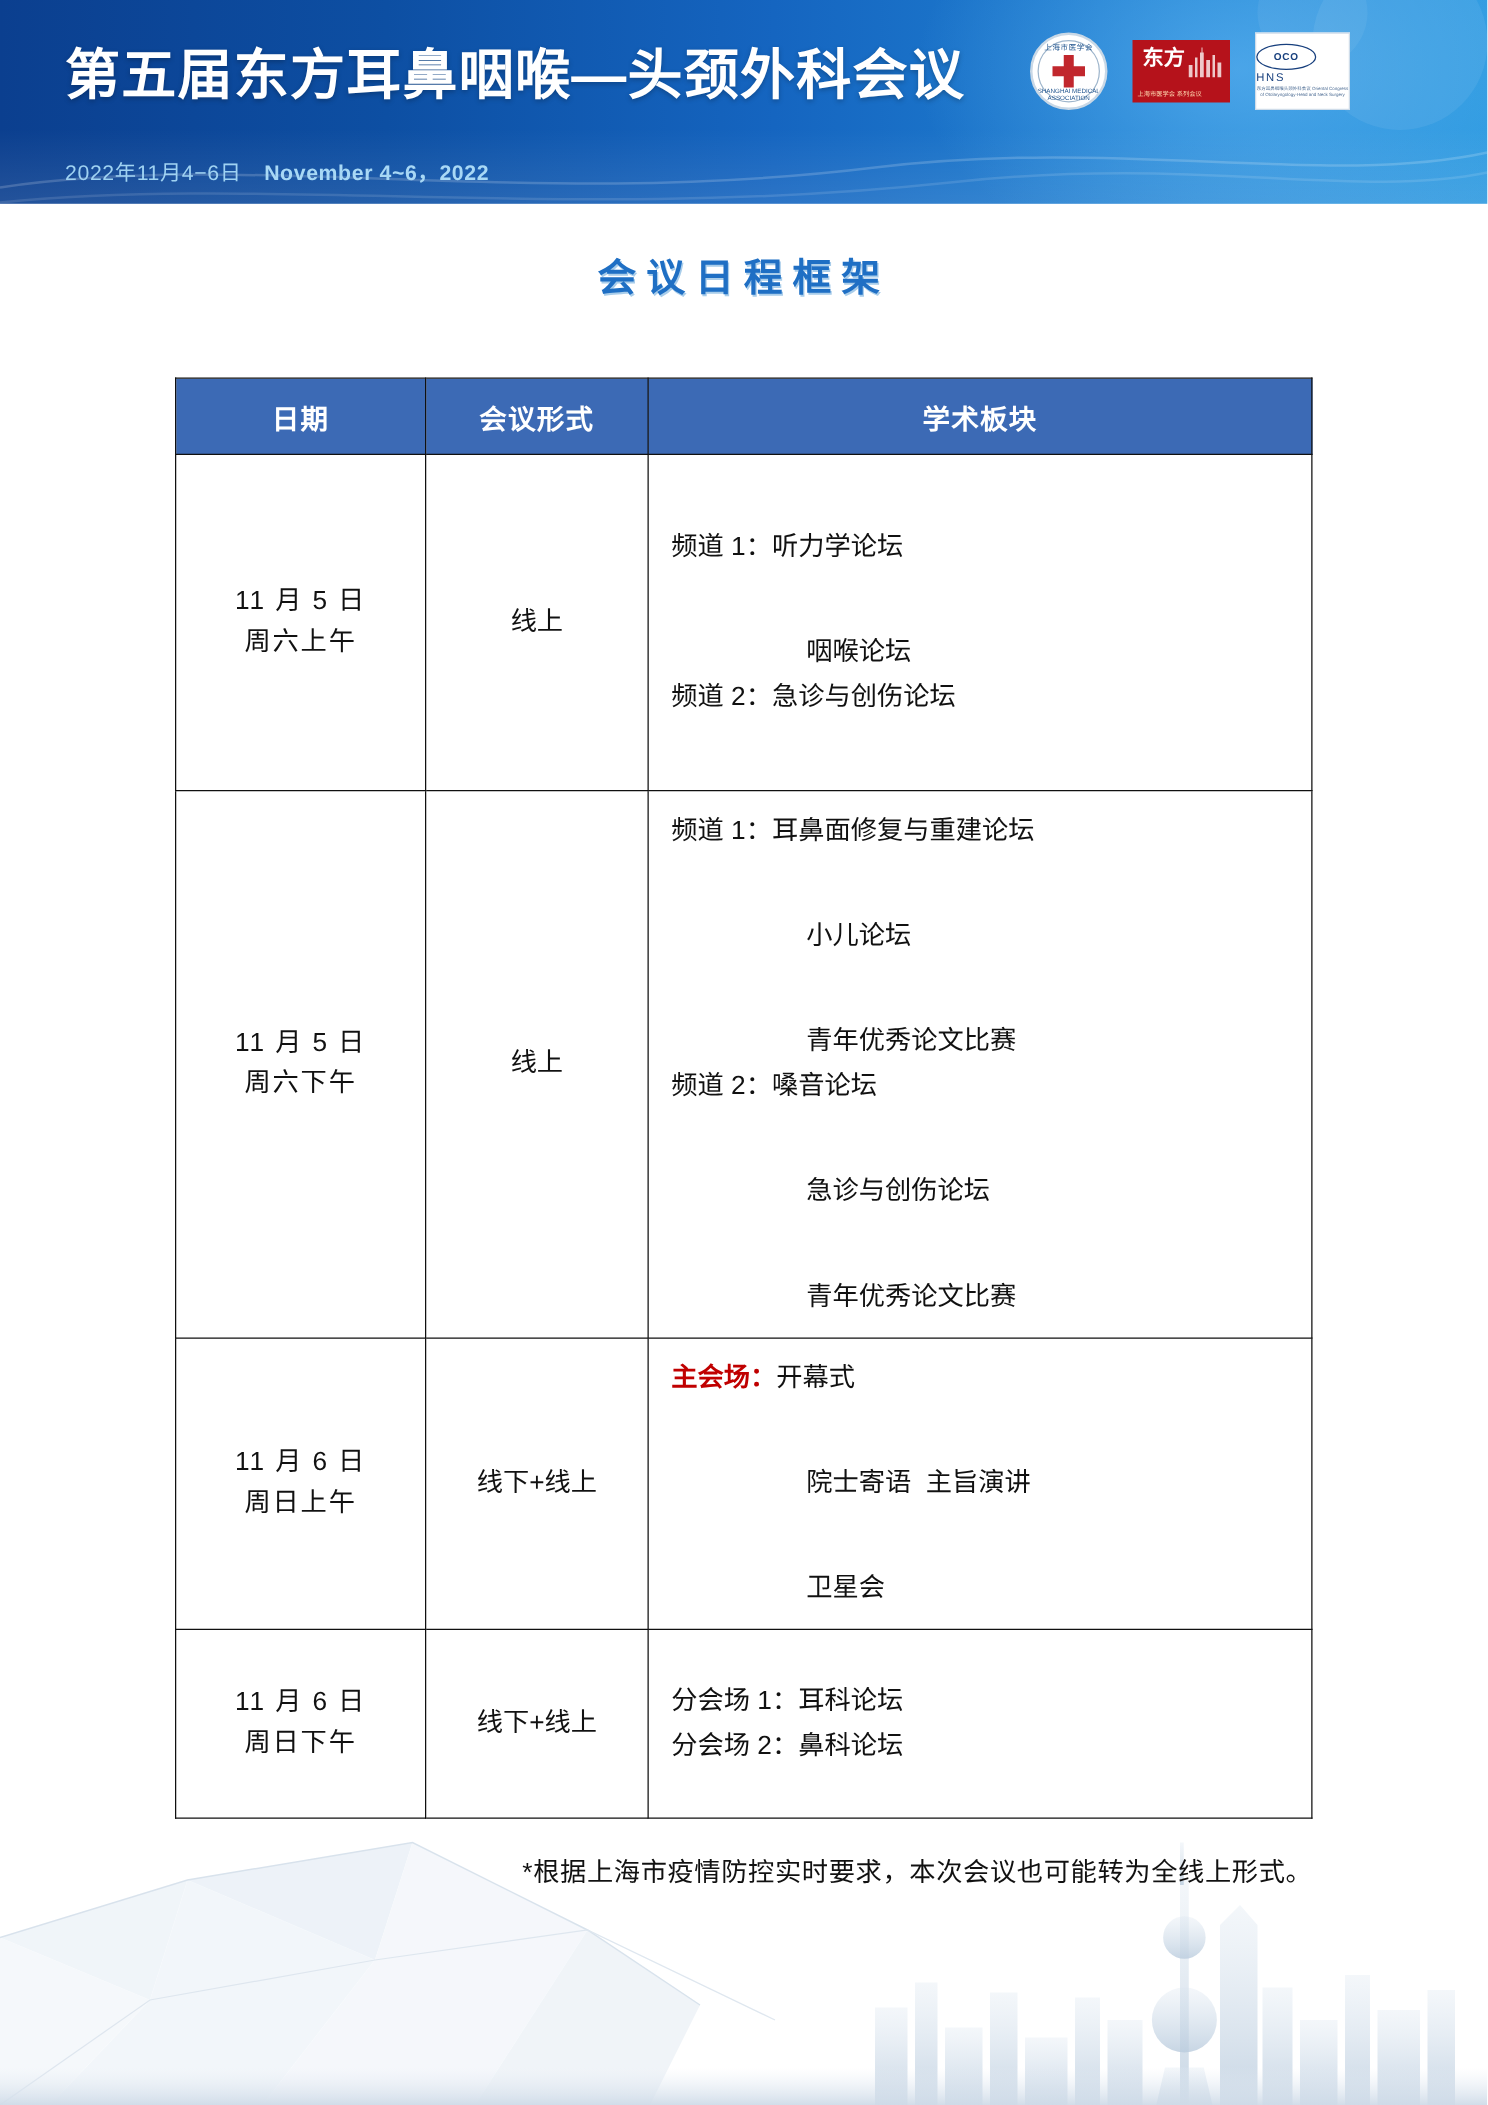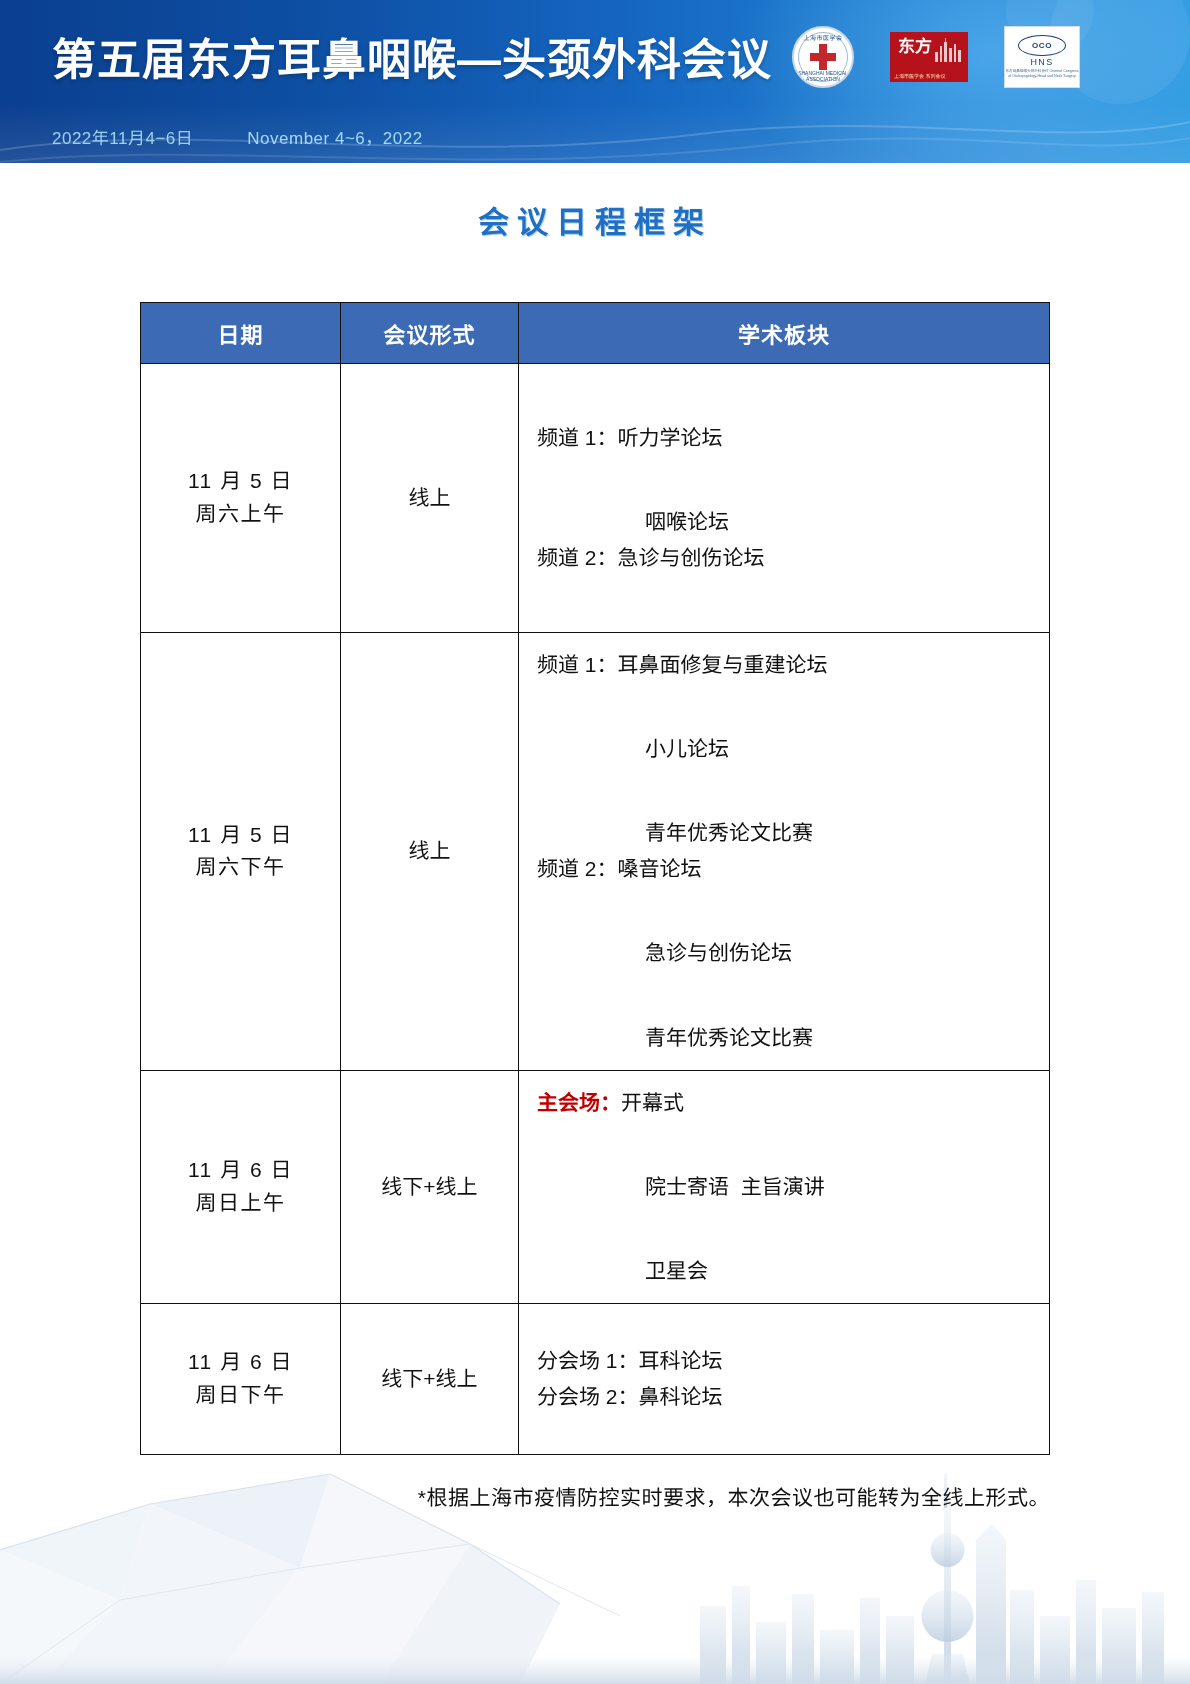--- a/index.html
+++ b/index.html
@@ -66,29 +66,29 @@
   .banner-title-en sup { font-size: 11px; }
   .banner-dates {
     position: absolute;
     left: 52px;
     top: 124px;
     font-size: 17px;
     color: #9fd2f2;
     letter-spacing: 0.5px;
     white-space: nowrap;
   }
-  .banner-dates .en { margin-left: 54px; color: #a8d8f5; }
+  .banner-dates .en { margin-left: 18px; color: #a8d8f5; font-weight: bold; }
 
   .logos {
     position: absolute;
     right: 110px;
     top: 26px;
     display: flex;
     align-items: center;
-    gap: 36px;
+    gap: 20px;
   }
   .logo-box {
     position: relative;
     height: 62px;
     display: flex;
     flex-direction: column;
     align-items: center;
     justify-content: center;
   }
   
@@ -140,21 +140,21 @@
   }
   .logo-red .sub {
     position: absolute; left: 4px; bottom: 3px; right: 4px;
     color: #ffd9b0; font-size: 5px; text-align: left; line-height: 1.25;
   }
   
   .logo-oco {
     width: 74px; height: 58px;
     background: #ffffff;
     border: 1px solid #cfdce9;
-    display: flex; flex-direction: column; align-items: center; justify-content: center;
+    display: flex; flex-direction: column; align-items: flex-start; justify-content: center;
     padding: 2px 0;
   }
   .logo-oco .oval {
     width: 46px; height: 19px; border: 1.5px solid #173f7d; border-radius: 50%;
     display: flex; align-items: center; justify-content: center;
     color: #173f7d; font-size: 8px; font-weight: bold; letter-spacing: .6px;
   }
   .logo-oco .hns {
     color: #173f7d; font-size: 9px; font-weight: normal; letter-spacing: 1.4px; margin-top: 1px;
   }

